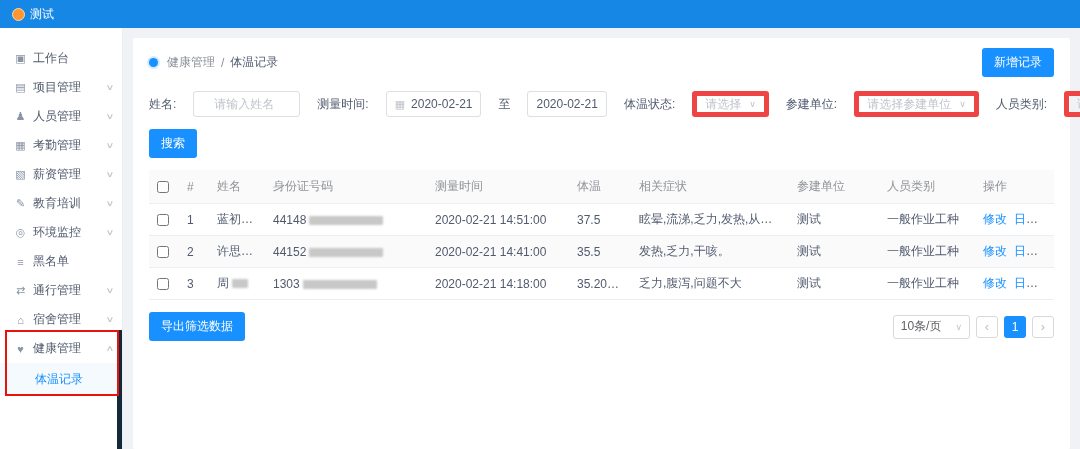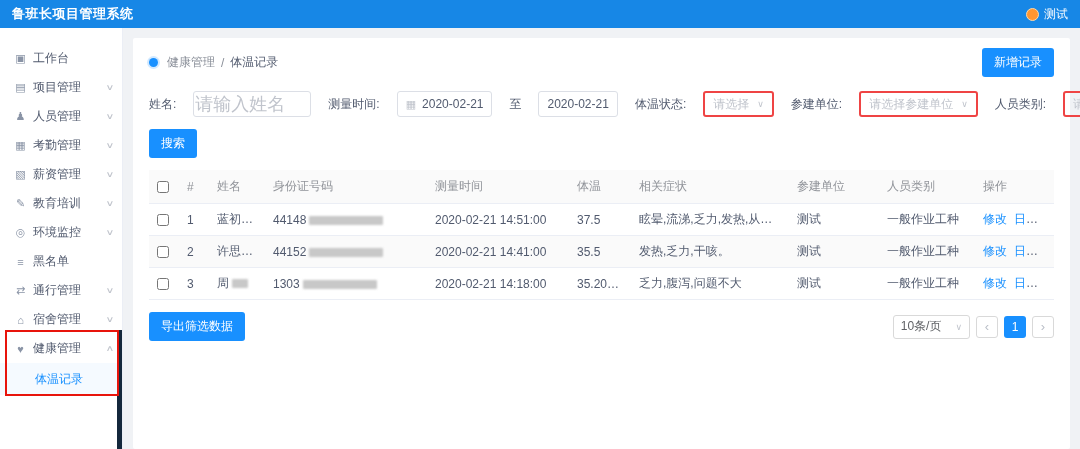--- a/index.html
+++ b/index.html
@@ -28,27 +28,27 @@
   .main{position:absolute;left:123px;top:28px;right:0;bottom:0;background:#f0f2f5;padding:10px 10px 0}
   .card{background:#fff;height:100%;padding:10px 16px;border-radius:2px;position:relative}
   .card-head{display:flex;align-items:center;justify-content:space-between}
   .crumb{display:flex;align-items:center;gap:6px;color:#8a8f99}
   .dot{width:9px;height:9px;border-radius:50%;background:#1890ff;box-shadow:0 0 0 2px #d2e9ff;margin-right:3px;flex:none}
   .crumb-page{color:#515a6e}
   .btn{border:none;border-radius:3px;font-size:12px;cursor:pointer;font-family:Liberation Serif, serif}
   .btn.primary{background:#1890ff;color:#fff;padding:6px 12px}
   
   .filters{display:flex;align-items:center;gap:17px;margin-top:14px;color:#515a6e;white-space:nowrap}
-  .f-input{width:118px;height:26px;border:1px solid #dcdfe6;border-radius:3px;padding:0 1px;
-    font-size:18px;font-family:inherit;color:#515a6e;outline:none}
+  .f-input{width:107px;height:26px;border:1px solid #dcdfe6;border-radius:3px;padding:0 20px;
+    font-size:12px;font-family:inherit;color:#515a6e;outline:none}
   .f-input::placeholder{color:#c0c4cc}
   .f-date{display:flex;align-items:center;gap:6px;height:26px;border:1px solid #dcdfe6;border-radius:3px;
     padding:0 8px;color:#515a6e;cursor:pointer}
   .cal{color:#c0c4cc;font-size:11px}
-  .f-select{display:flex;align-items:center;justify-content:space-between;height:26px;border:2px solid #ef4444;
+  .f-select{display:flex;align-items:center;justify-content:space-between;height:26px;border:5px solid #ef4444;
     border-radius:3px;padding:0 8px;cursor:pointer}
   .ph{color:#c0c4cc;overflow:hidden;text-overflow:ellipsis}
   .chev2{color:#c0c4cc;font-size:9px;margin-left:8px;flex:none}
   .w96{width:96px}.w130{width:130px}
   .search{margin-top:12px;padding:6px 16px}
   
   table{width:100%;border-collapse:collapse;table-layout:fixed;margin-top:12px;font-size:12px}
   th{background:#fafafa;color:#909399;font-weight:normal;text-align:left;padding:8px;border-bottom:1px solid #ebeef5;white-space:nowrap;overflow:hidden}
   td{padding:7px 8px;color:#515a6e;border-bottom:1px solid #ebeef5;white-space:nowrap;overflow:hidden;text-overflow:ellipsis}
   tr.striped td{background:#fafafa}
@@ -62,21 +62,20 @@
   .pager{margin-left:auto;display:flex;align-items:center;gap:6px;color:#606266}
   .psize{display:flex;align-items:center;gap:6px;border:1px solid #d9d9d9;border-radius:3px;height:24px;padding:0 7px;cursor:pointer;background:#fff}
   .pbtn{width:22px;height:22px;border:1px solid #d9d9d9;border-radius:3px;display:flex;align-items:center;
     justify-content:center;color:#b9bec7;background:#fff;cursor:pointer;font-size:13px}
   .pcur{width:22px;height:22px;border-radius:3px;background:#1890ff;color:#fff;display:flex;align-items:center;justify-content:center;cursor:pointer}
 </style>
 </head>
 <body>
 
 <div class="header">
-  <div class="app-title">鲁班长项目管理系统</div>
   <div class="user">
     <span class="avatar"></span>
     <span>测试</span>
   </div>
 </div>
 
 <div class="sidebar">
   <div class="side-item">
     <span class="s-icon">▣</span>
     <span>工作台</span>

